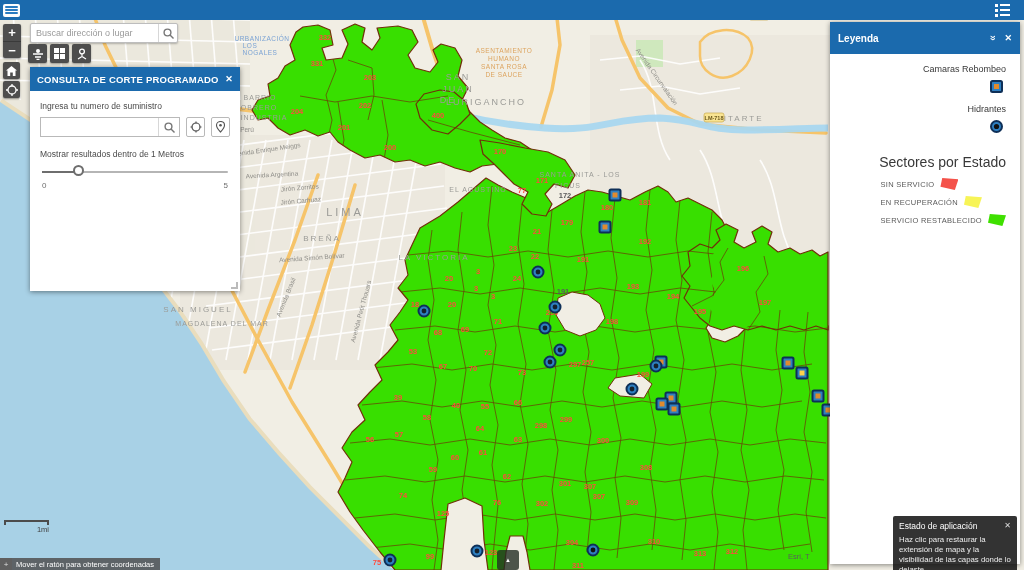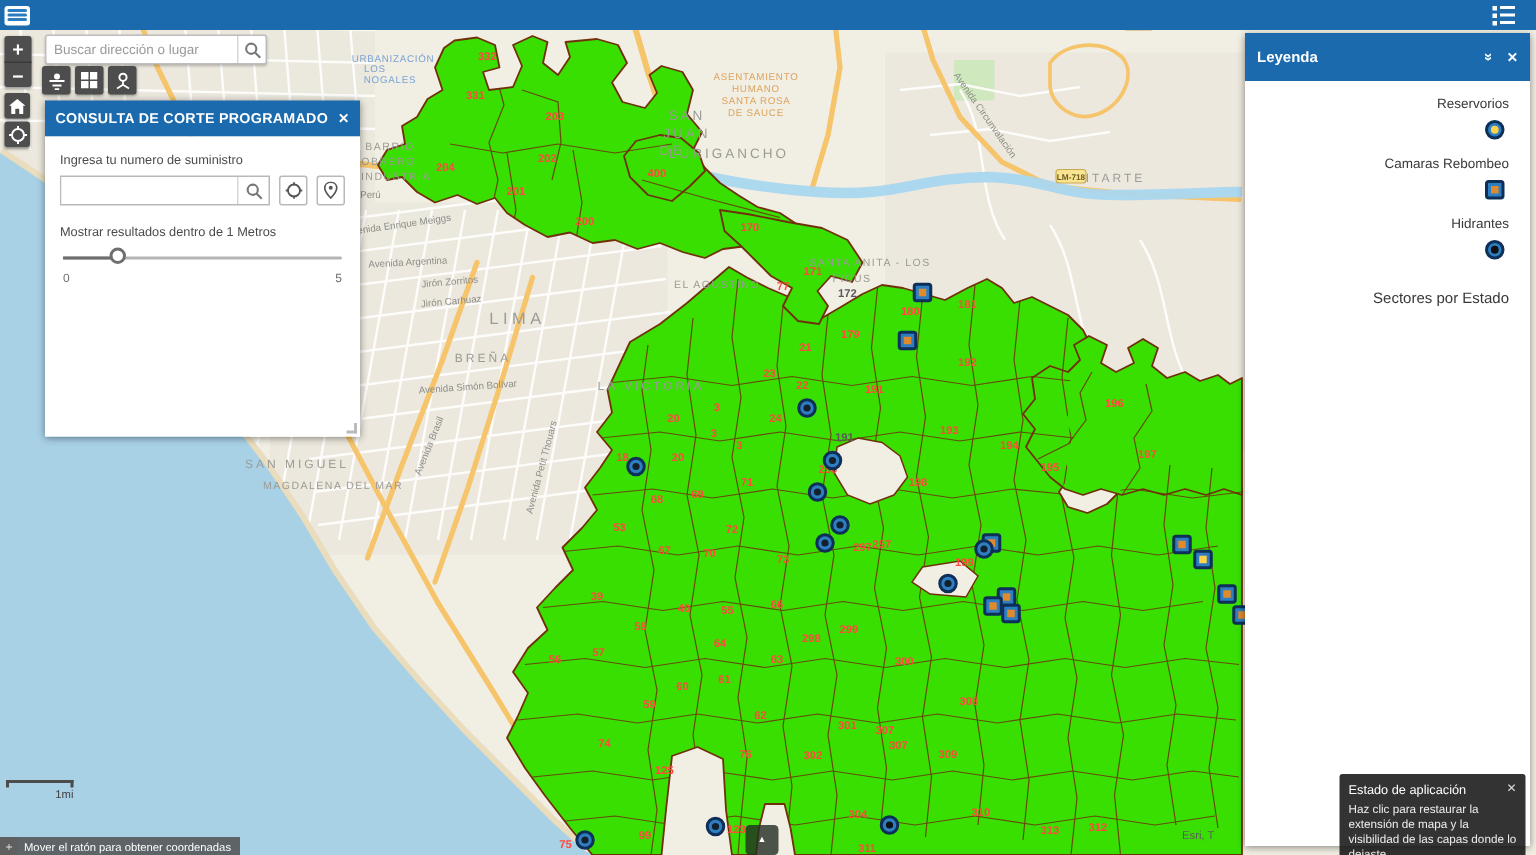--- a/index.html
+++ b/index.html
@@ -87,21 +87,21 @@
     box-shadow:0 1px 5px rgba(0,0,0,.45);display:flex;flex-direction:column;}
   .legend-header{height:32px;background:#1b6aad;color:#fff;display:flex;align-items:center;
     padding:0 8px;font-size:10px;font-weight:bold;flex:0 0 auto;}
   .legend-header .hicons{margin-left:auto;display:flex;gap:10px;align-items:center;}
   .legend-header .collapse{display:inline-block;transform:rotate(-90deg);font-size:10px;cursor:pointer;letter-spacing:-1px;}
   .legend-header .close{cursor:pointer;font-size:9px;font-weight:bold;}
   .legend-body{background:#fff;flex:1;padding:10px 14px 0 0;display:flex;flex-direction:column;align-items:flex-end;}
   .lg-item{display:flex;flex-direction:column;align-items:flex-end;margin-bottom:6px;}
   .lg-label{font-size:9px;color:#383838;margin-bottom:5px;}
   .lg-icon{margin-right:2px;margin-bottom:4px;}
-  .lg-heading{font-size:10px;color:#383838;margin:10px 0 8px 0;}
+  .lg-heading{font-size:14px;color:#383838;margin:10px 0 8px 0;}
   .lg-state{display:flex;align-items:center;margin-bottom:6px;}
   .lg-state-label{font-size:7.5px;color:#5a5a5a;letter-spacing:.3px;margin-right:6px;}
   .lg-swatch{width:18px;height:12px;display:inline-block;
     clip-path:polygon(10% 0,100% 10%,80% 100%,0 72%);}
 
   
   .toast{position:absolute;left:893px;top:516px;width:124px;z-index:40;background:rgba(15,15,15,.85);
     color:#fff;border-radius:2px;padding:5px 6px;}
   .toast-title-row{display:flex;font-size:8.5px;margin-bottom:4px;}
   .toast-title-row .close{margin-left:auto;cursor:pointer;font-size:8px;color:#ddd;}
@@ -598,42 +598,49 @@
   <div class="legend-header">
     <span>Leyenda</span>
     <span class="hicons">
       <span class="collapse">«</span>
       <span class="close">✕</span>
     </span>
   </div>
   <div class="legend-body">
     <div id="legend-items">
         <div class="lg-item">
-          <div class="lg-label">Reservorios</div>
-          <svg width="15" height="15" viewBox="0 0 15 15" class="lg-icon">
-            <circle cx="7.5" cy="7.5" r="5.5" fill="#2e7fc1" stroke="#0e2f57" stroke-width="2"></circle>
-            <circle cx="7.5" cy="7.5" r="2.6" fill="#ffd24a"></circle>
-          </svg>
-        </div>
-        <div class="lg-item">
           <div class="lg-label">Camaras Rebombeo</div>
           <svg width="15" height="15" viewBox="0 0 15 15" class="lg-icon">
             <rect x="2" y="2" width="11" height="11" rx="1.5" fill="#2e7fc1" stroke="#0e2f57" stroke-width="2"></rect>
             <rect x="5" y="5" width="5" height="5" fill="#e08a2e"></rect>
           </svg>
         </div>
         <div class="lg-item">
           <div class="lg-label">Hidrantes</div>
           <svg width="15" height="15" viewBox="0 0 15 15" class="lg-icon">
             <circle cx="7.5" cy="7.5" r="5.5" fill="#2e7fc1" stroke="#0e2f57" stroke-width="2"></circle>
             <circle cx="7.5" cy="7.5" r="2.6" fill="#111111"></circle>
           </svg>
         </div>
       </div>
     <div class="lg-heading">Sectores por Estado</div>
+    <div id="legend-states">
+        <div class="lg-state">
+          <span class="lg-state-label">SIN SERVICIO</span>
+          <span class="lg-swatch" style="background: rgb(244, 82, 74);"></span>
+        </div>
+        <div class="lg-state">
+          <span class="lg-state-label">EN RECUPERACIÓN</span>
+          <span class="lg-swatch" style="background: rgb(247, 244, 87);"></span>
+        </div>
+        <div class="lg-state">
+          <span class="lg-state-label">SERVICIO RESTABLECIDO</span>
+          <span class="lg-swatch" style="background: rgb(63, 224, 0);"></span>
+        </div>
+      </div>
   </div>
 </div>
 
 <div class="toast">
   <div class="toast-title-row">
     <span>Estado de aplicación</span>
     <span class="close">✕</span>
   </div>
   <div class="toast-body">Haz clic para restaurar la extensión de mapa y la visibilidad de las capas donde lo dejaste.</div>
 </div>

